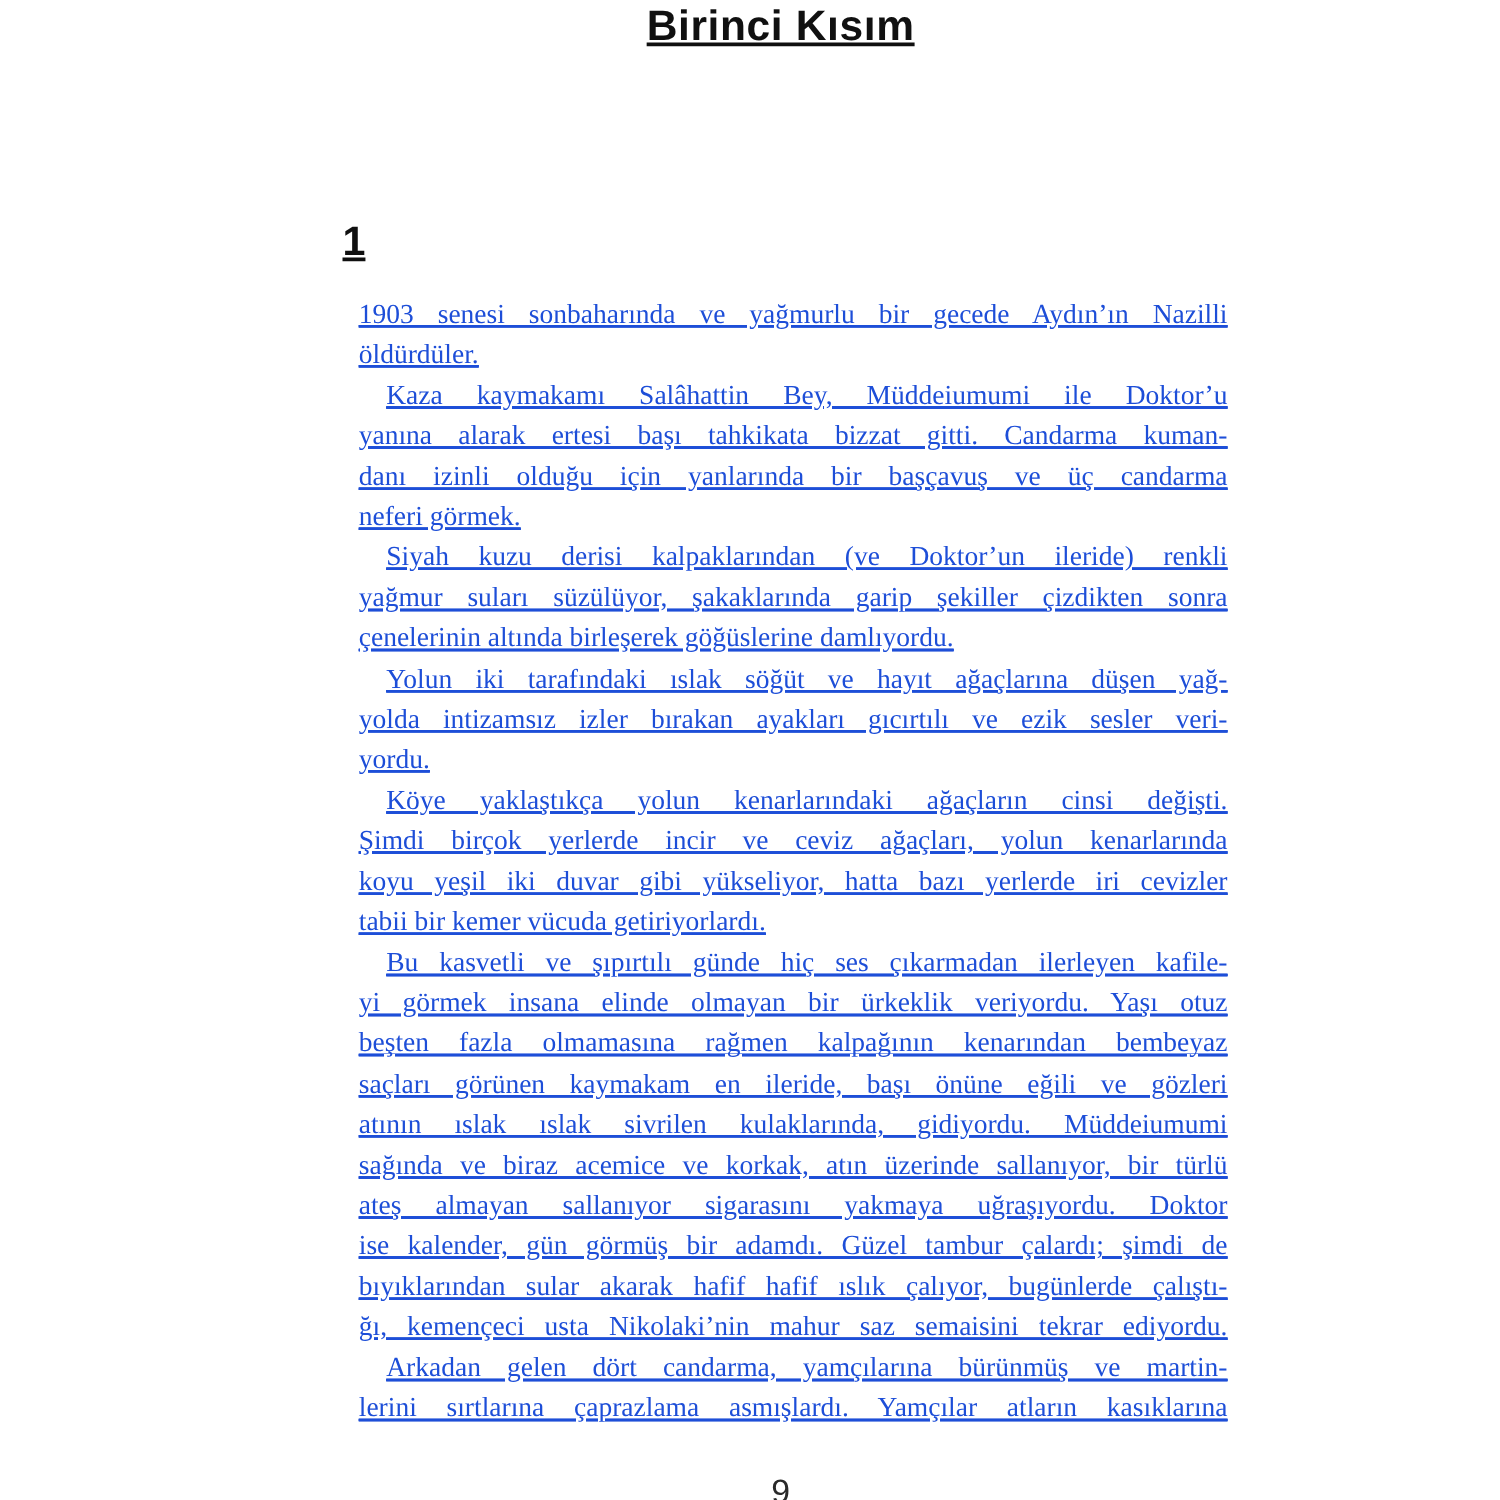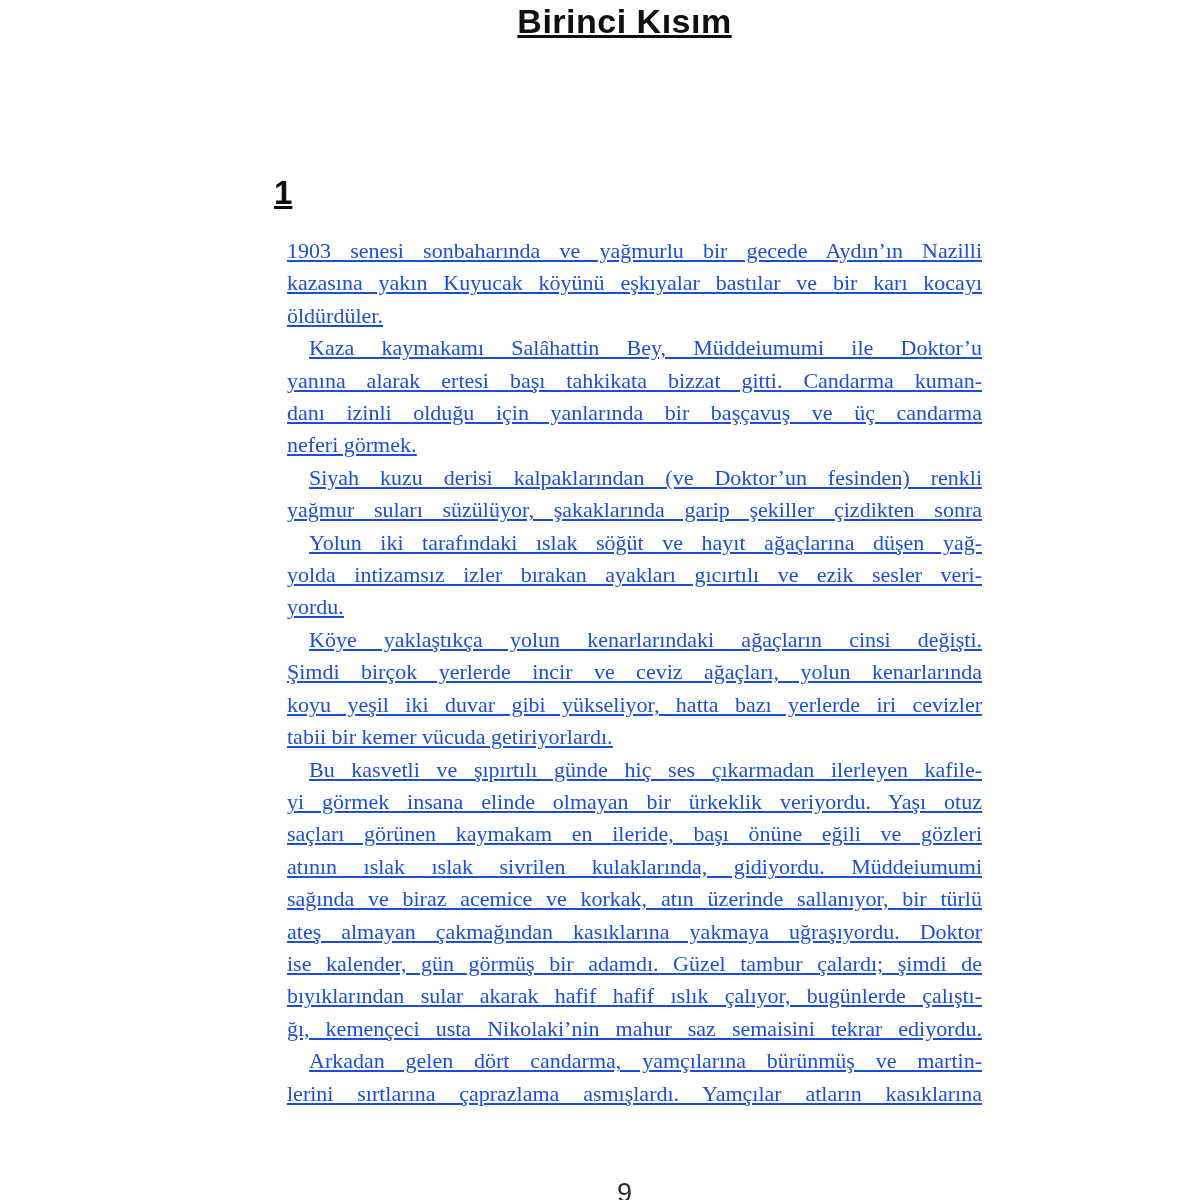--- a/index.html
+++ b/index.html
@@ -77,51 +77,52 @@
 
 <div class="page">
 
   <div class="section-heading">Birinci Kısım</div>
 
   <div class="chapter-number">1</div>
 
   <div class="body-text">
       <div class="paragraph">
         <div class="line">1903 senesi sonbaharında ve yağmurlu bir gecede Aydın’ın Nazilli</div>
-        <div class="line">kazasına yakın Kuyucak köyünü eşkıyalar bastılar ve bir karı kocayı</div>
         <div class="line endline">öldürdüler.</div>
       </div>
       <div class="paragraph">
         <div class="line indent">Kaza kaymakamı Salâhattin Bey, Müddeiumumi ile Doktor’u</div>
         <div class="line">yanına alarak ertesi başı tahkikata bizzat gitti. Candarma kuman-</div>
         <div class="line">danı izinli olduğu için yanlarında bir başçavuş ve üç candarma</div>
         <div class="line endline">neferi görmek.</div>
       </div>
       <div class="paragraph">
-        <div class="line indent">Siyah kuzu derisi kalpaklarından (ve Doktor’un fesinden) renkli</div>
+        <div class="line indent">Siyah kuzu derisi kalpaklarından (ve Doktor’un ileride) renkli</div>
         <div class="line">yağmur suları süzülüyor, şakaklarında garip şekiller çizdikten sonra</div>
+        <div class="line endline">çenelerinin altında birleşerek göğüslerine damlıyordu.</div>
       </div>
       <div class="paragraph">
         <div class="line indent">Yolun iki tarafındaki ıslak söğüt ve hayıt ağaçlarına düşen yağ-</div>
         <div class="line">yolda intizamsız izler bırakan ayakları gıcırtılı ve ezik sesler veri-</div>
         <div class="line endline">yordu.</div>
       </div>
       <div class="paragraph">
         <div class="line indent">Köye yaklaştıkça yolun kenarlarındaki ağaçların cinsi değişti.</div>
         <div class="line">Şimdi birçok yerlerde incir ve ceviz ağaçları, yolun kenarlarında</div>
         <div class="line">koyu yeşil iki duvar gibi yükseliyor, hatta bazı yerlerde iri cevizler</div>
         <div class="line endline">tabii bir kemer vücuda getiriyorlardı.</div>
       </div>
       <div class="paragraph">
         <div class="line indent">Bu kasvetli ve şıpırtılı günde hiç ses çıkarmadan ilerleyen kafile-</div>
         <div class="line">yi görmek insana elinde olmayan bir ürkeklik veriyordu. Yaşı otuz</div>
+        <div class="line">beşten fazla olmamasına rağmen kalpağının kenarından bembeyaz</div>
         <div class="line">saçları görünen kaymakam en ileride, başı önüne eğili ve gözleri</div>
         <div class="line">atının ıslak ıslak sivrilen kulaklarında, gidiyordu. Müddeiumumi</div>
         <div class="line">sağında ve biraz acemice ve korkak, atın üzerinde sallanıyor, bir türlü</div>
-        <div class="line">ateş almayan çakmağından kasıklarına yakmaya uğraşıyordu. Doktor</div>
+        <div class="line">ateş almayan sallanıyor sigarasını yakmaya uğraşıyordu. Doktor</div>
         <div class="line">ise kalender, gün görmüş bir adamdı. Güzel tambur çalardı; şimdi de</div>
         <div class="line">bıyıklarından sular akarak hafif hafif ıslık çalıyor, bugünlerde çalıştı-</div>
         <div class="line">ğı, kemençeci usta Nikolaki’nin mahur saz semaisini tekrar ediyordu.</div>
       </div>
       <div class="paragraph">
         <div class="line indent">Arkadan gelen dört candarma, yamçılarına bürünmüş ve martin-</div>
         <div class="line">lerini sırtlarına çaprazlama asmışlardı. Yamçılar atların kasıklarına</div>
       </div>
     </div>
 

